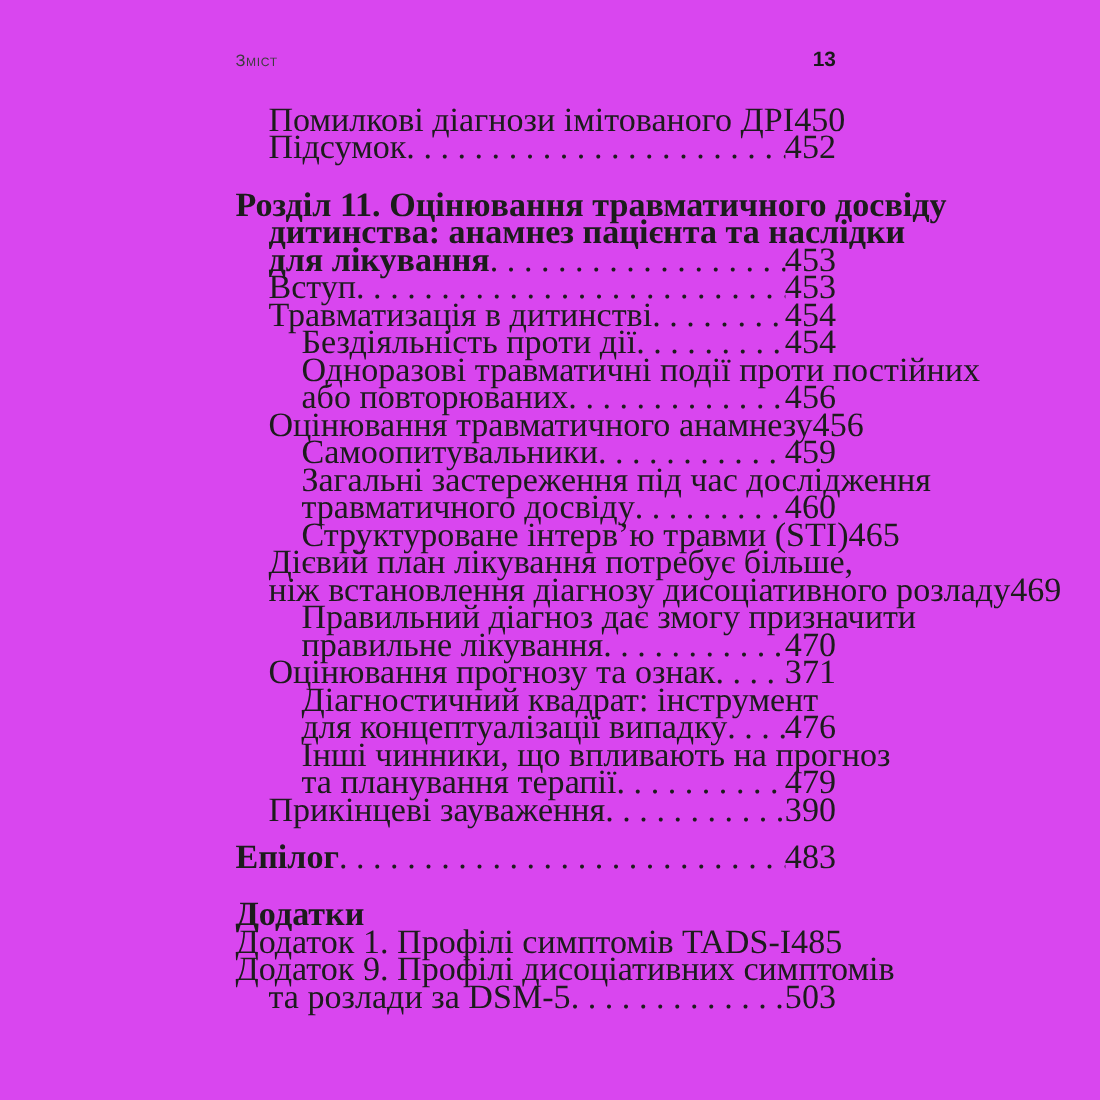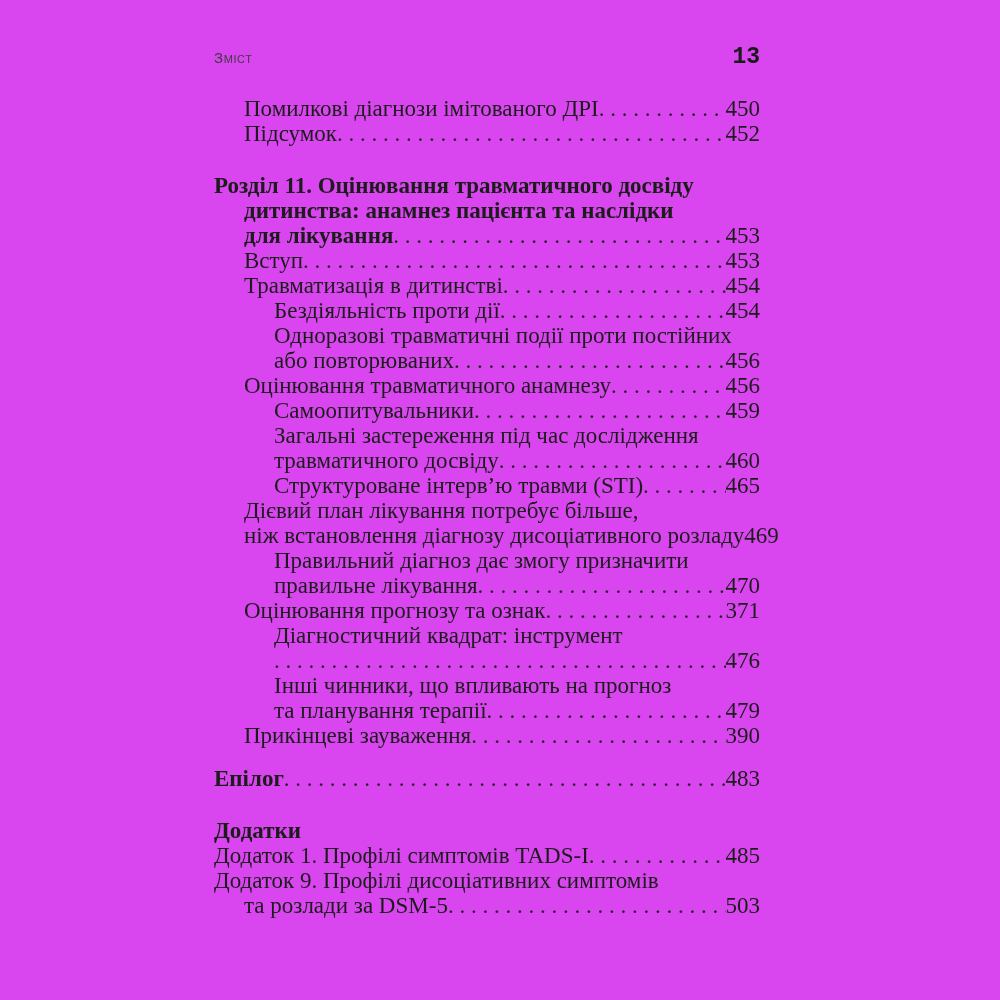--- a/index.html
+++ b/index.html
@@ -24,28 +24,28 @@
     height:22px;
   }
   .running-head .rh-title{
     font-family:"Liberation Sans", sans-serif;
     font-variant:small-caps;
     font-size:15px;
     letter-spacing:0.6px;
     color:#3d3d3d;
   }
   .running-head .rh-page{
-    font-family:Liberation Mono, monospace;
+    font-family:Liberation Sans, sans-serif;
     font-weight:bold;
-    font-size:23px;
+    font-size:19px;
     color:#1a1a1a;
   }
   .toc{
     margin-top:30px;
-    font-size:23px;
+    font-size:31px;
   }
   .row{
     display:flex;
     align-items:baseline;
     line-height:25px;
     white-space:nowrap;
   }
   .row .t{flex:0 0 auto;}
   .row .t.b{font-weight:bold;}
   .leader{
@@ -170,20 +170,21 @@
       <div class="row i1">
       <span class="t">Оцінювання прогнозу та ознак</span>
       <span class="leader"></span>
       <span class="page-num">371</span>
     </div>
       <div class="row i2">
       <span class="t">Діагностичний квадрат: інструмент</span>
 
     </div>
       <div class="row i2">
+      <span class="t">для концептуалізації випадку</span>
       <span class="leader"></span>
       <span class="page-num">476</span>
     </div>
       <div class="row i2">
       <span class="t">Інші чинники, що впливають на прогноз</span>
 
     </div>
       <div class="row i2">
       <span class="t">та планування терапії</span>
       <span class="leader"></span>

